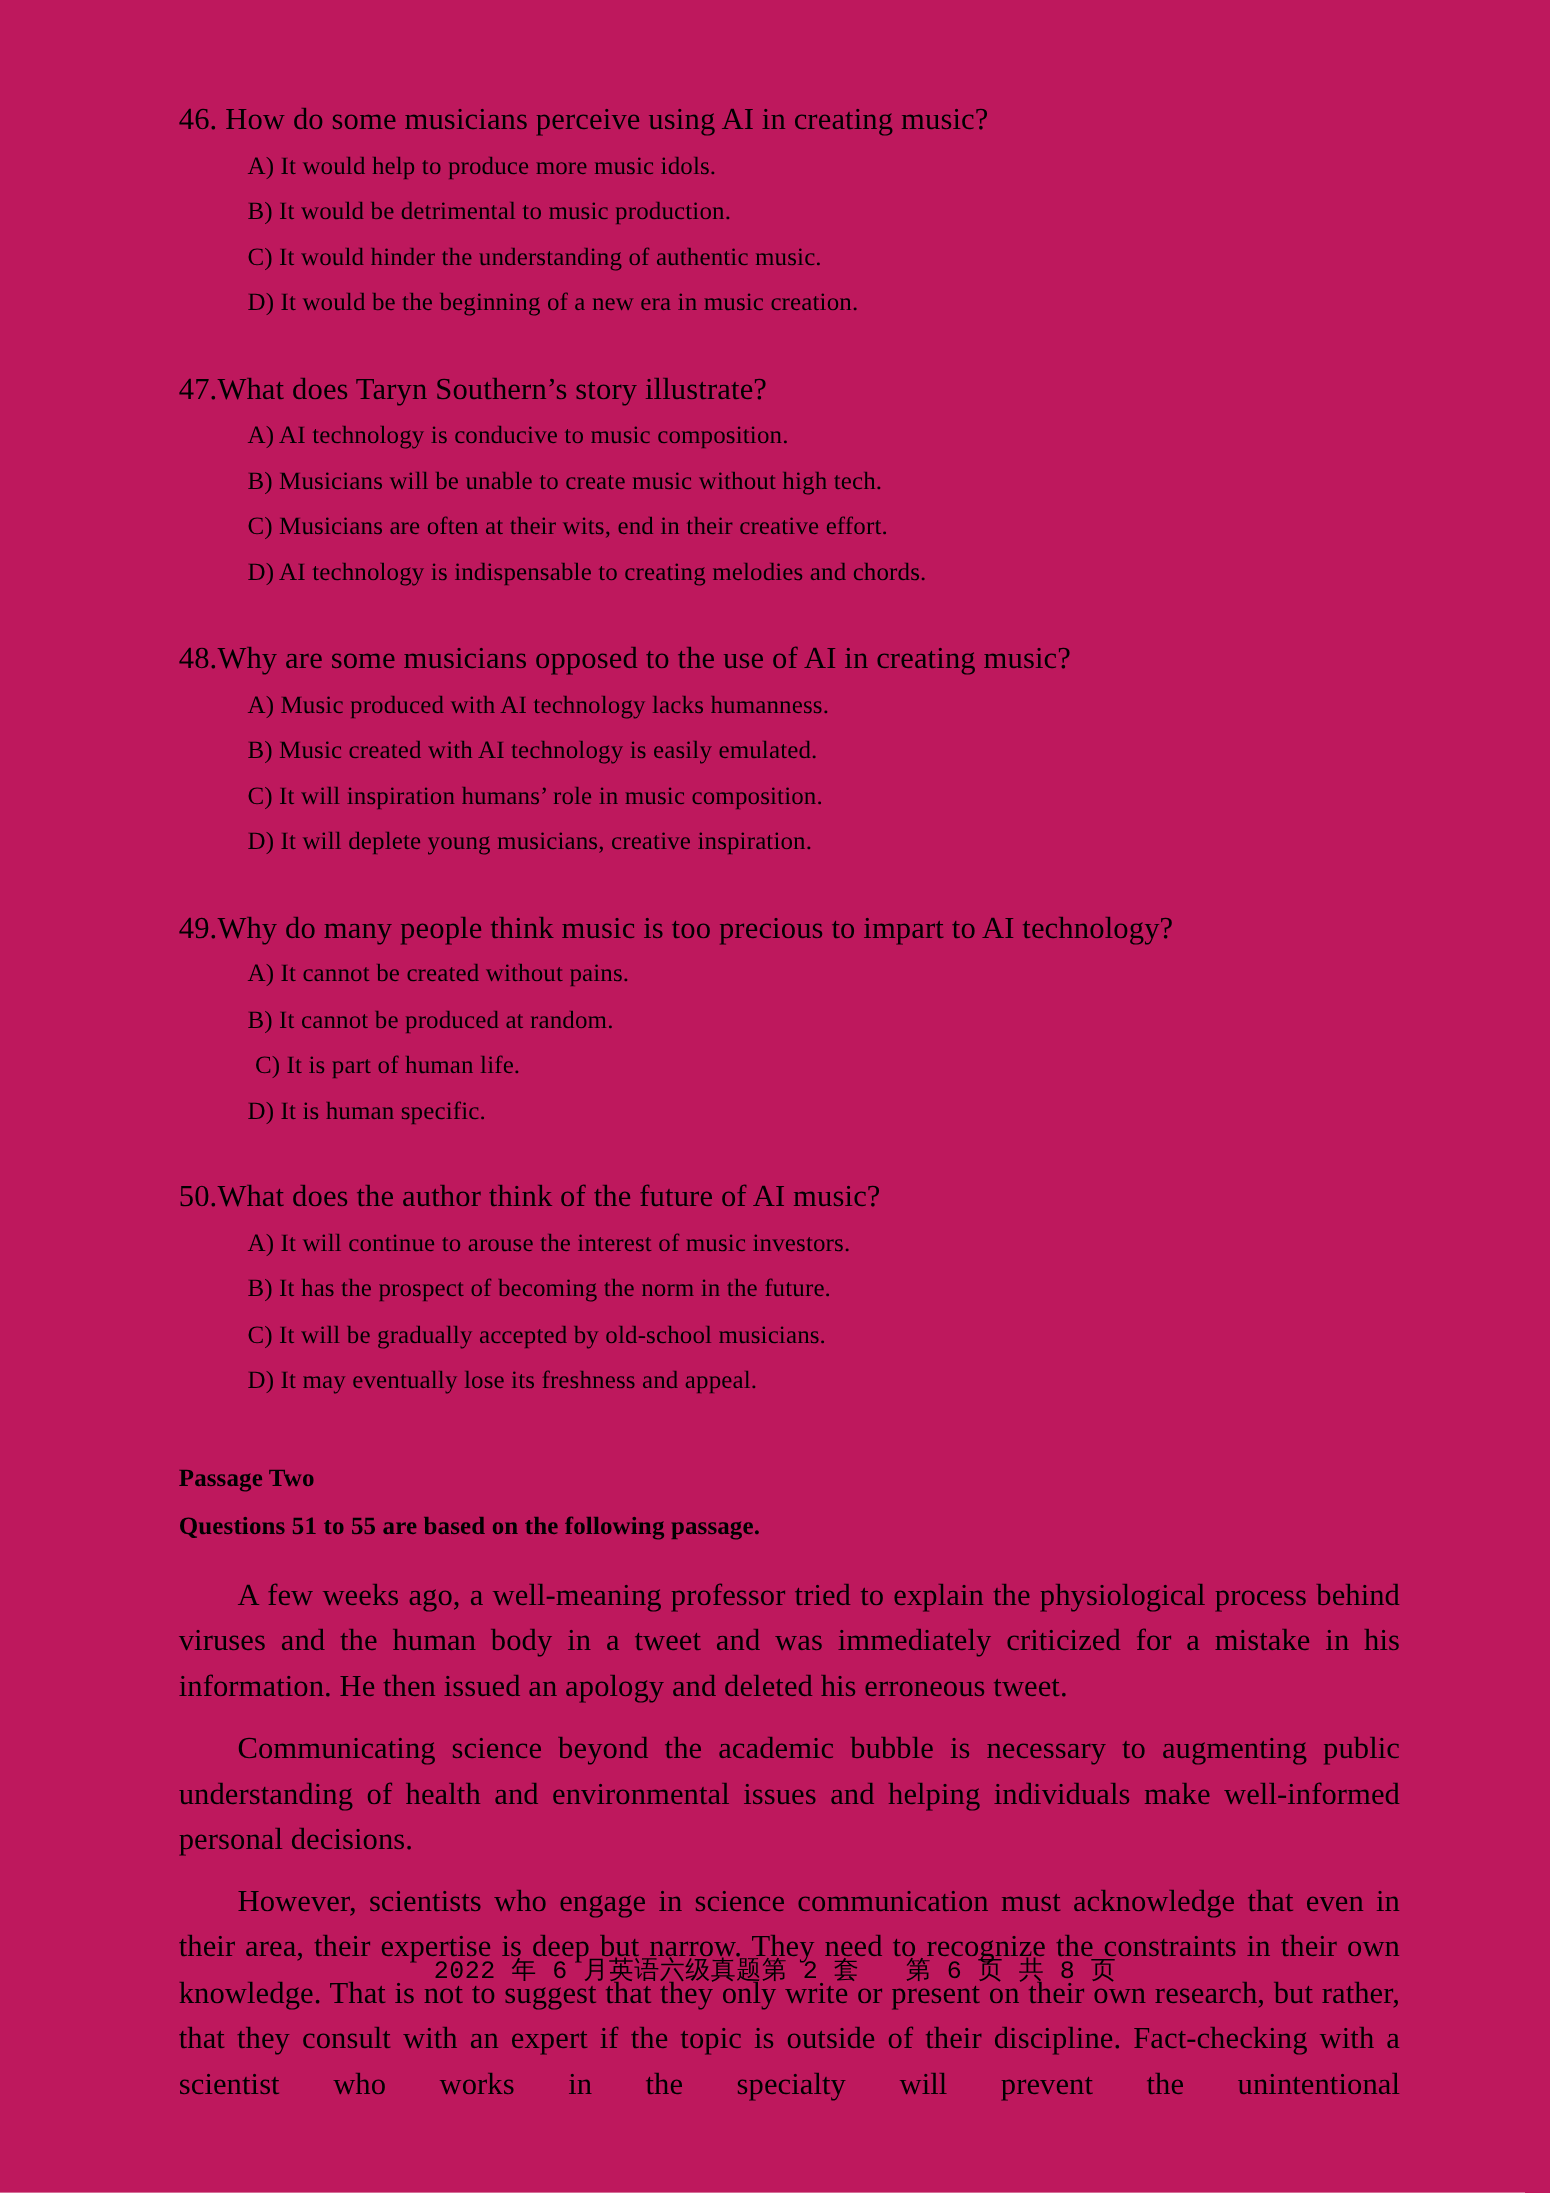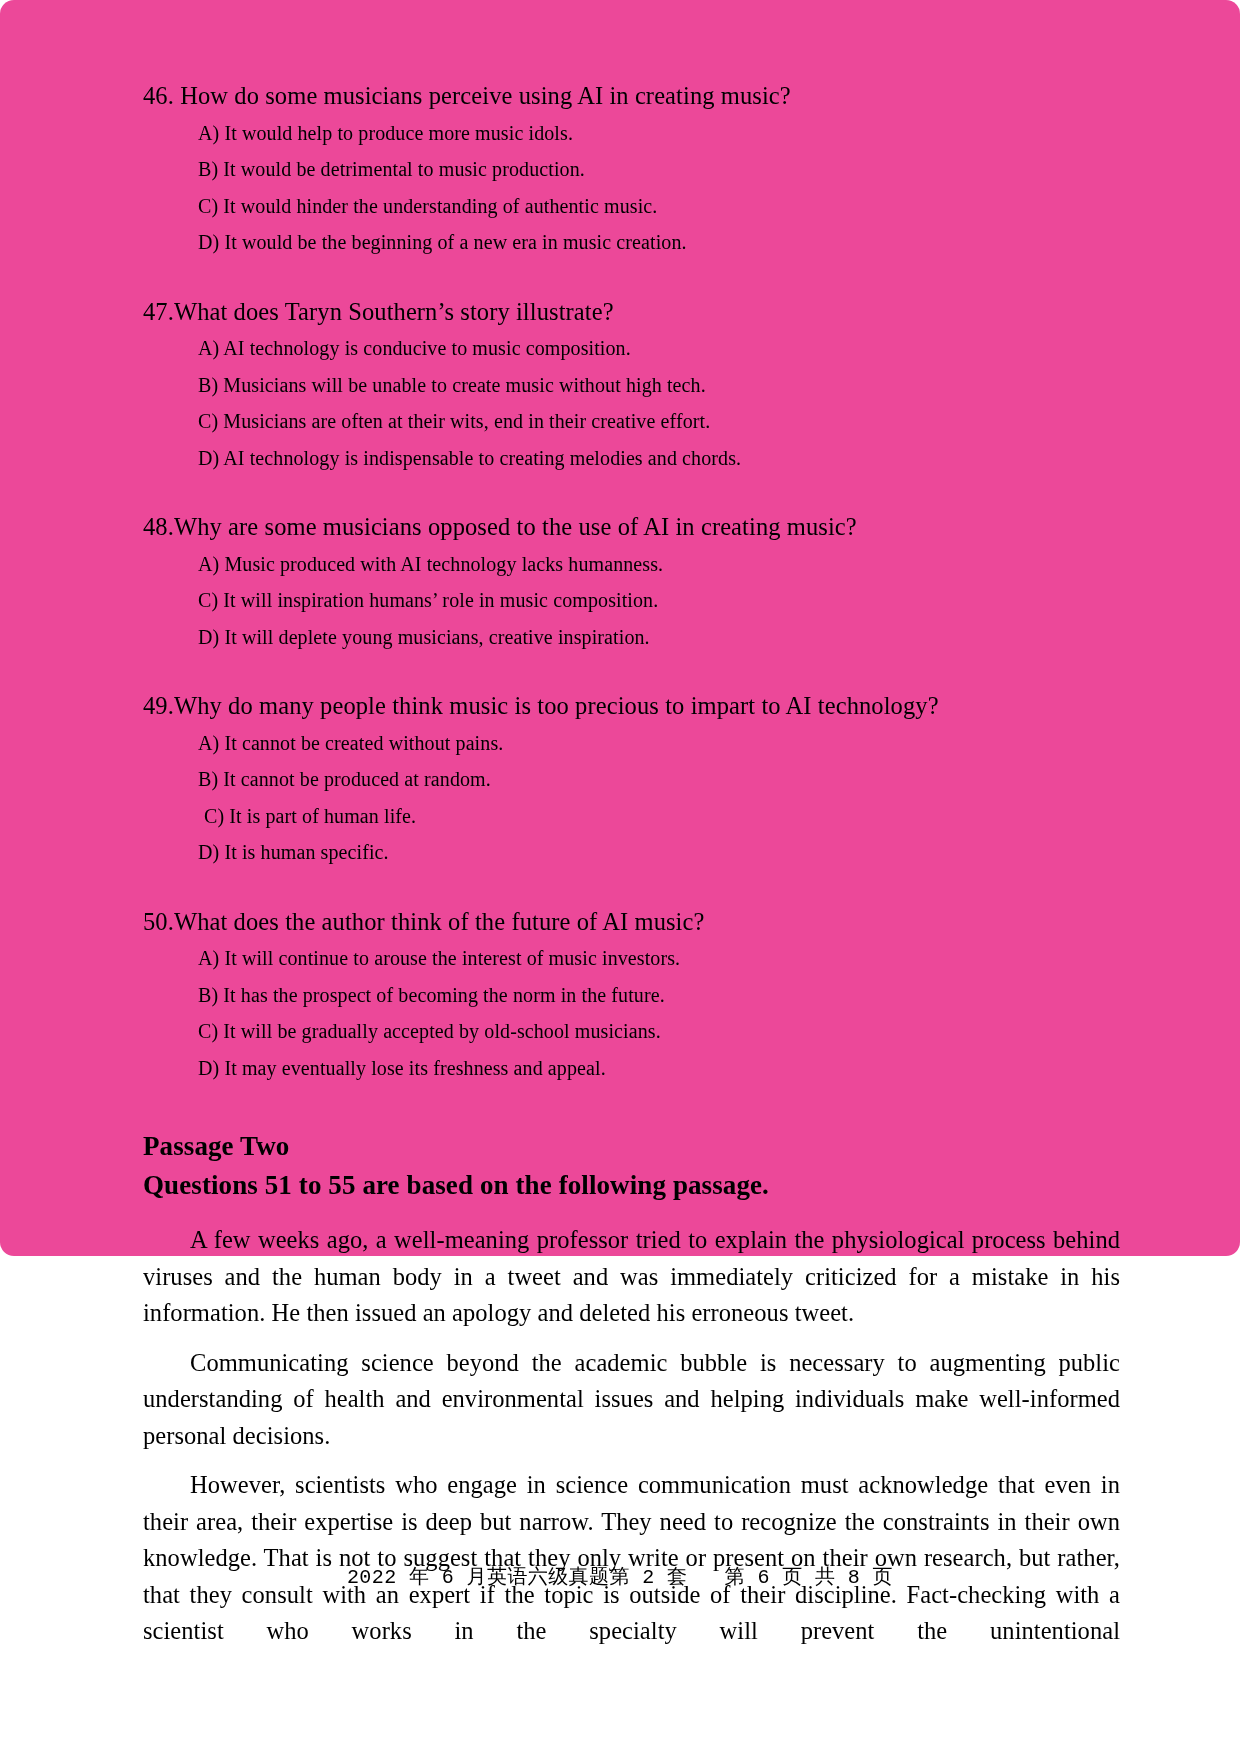--- a/index.html
+++ b/index.html
@@ -15,23 +15,22 @@
     font-family: "Liberation Serif", "DejaVu Serif", serif;
     color: #000000;
     overflow: hidden;
   }
 
   .page {
     position: absolute;
     left: 0;
     top: 0;
     width: 1240px;
-    height: 1256px;
-    background: #ec4899;
-    border-radius: 14px;
+    height: 1754px;
+    background: #be185d;
   }
 
   .content {
     position: absolute;
     left: 143px;
     top: 78px;
     width: 977px;
   }
 
   
@@ -52,21 +51,21 @@
     padding-left: 55px;
     white-space: pre;
     letter-spacing: 0.1px;
   }
   .option.extra-indent {
     padding-left: 61px;
   }
 
   
   .passage-heading {
-    font-size: 27px;
+    font-size: 20px;
     line-height: 36.5px;
     font-weight: bold;
     letter-spacing: 0.1px;
   }
   .passage-heading.tight {
     margin-top: 2px;
   }
 
   
   .passage-para {
@@ -129,20 +128,21 @@
       <div class="option">B) Musicians will be unable to create music without high tech.</div>
       <div class="option">C) Musicians are often at their wits, end in their creative effort.</div>
       <div class="option">D) AI technology is indispensable to creating melodies and chords.</div>
     </div>
 
     <div class="spacer-sm"></div>
 
     <div class="question-block">
       <div class="question-stem">48.Why are some musicians opposed to the use of AI in creating music?</div>
       <div class="option">A) Music produced with AI technology lacks humanness.</div>
+      <div class="option">B) Music created with AI technology is easily emulated.</div>
       <div class="option">C) It will inspiration humans’ role in music composition.</div>
       <div class="option">D) It will deplete young musicians, creative inspiration.</div>
     </div>
 
     <div class="spacer-sm"></div>
 
     <div class="question-block">
       <div class="question-stem">49.Why do many people think music is too precious to impart to AI technology?</div>
       <div class="option">A) It cannot be created without pains.</div>
       <div class="option">B) It cannot be produced at random.</div>

